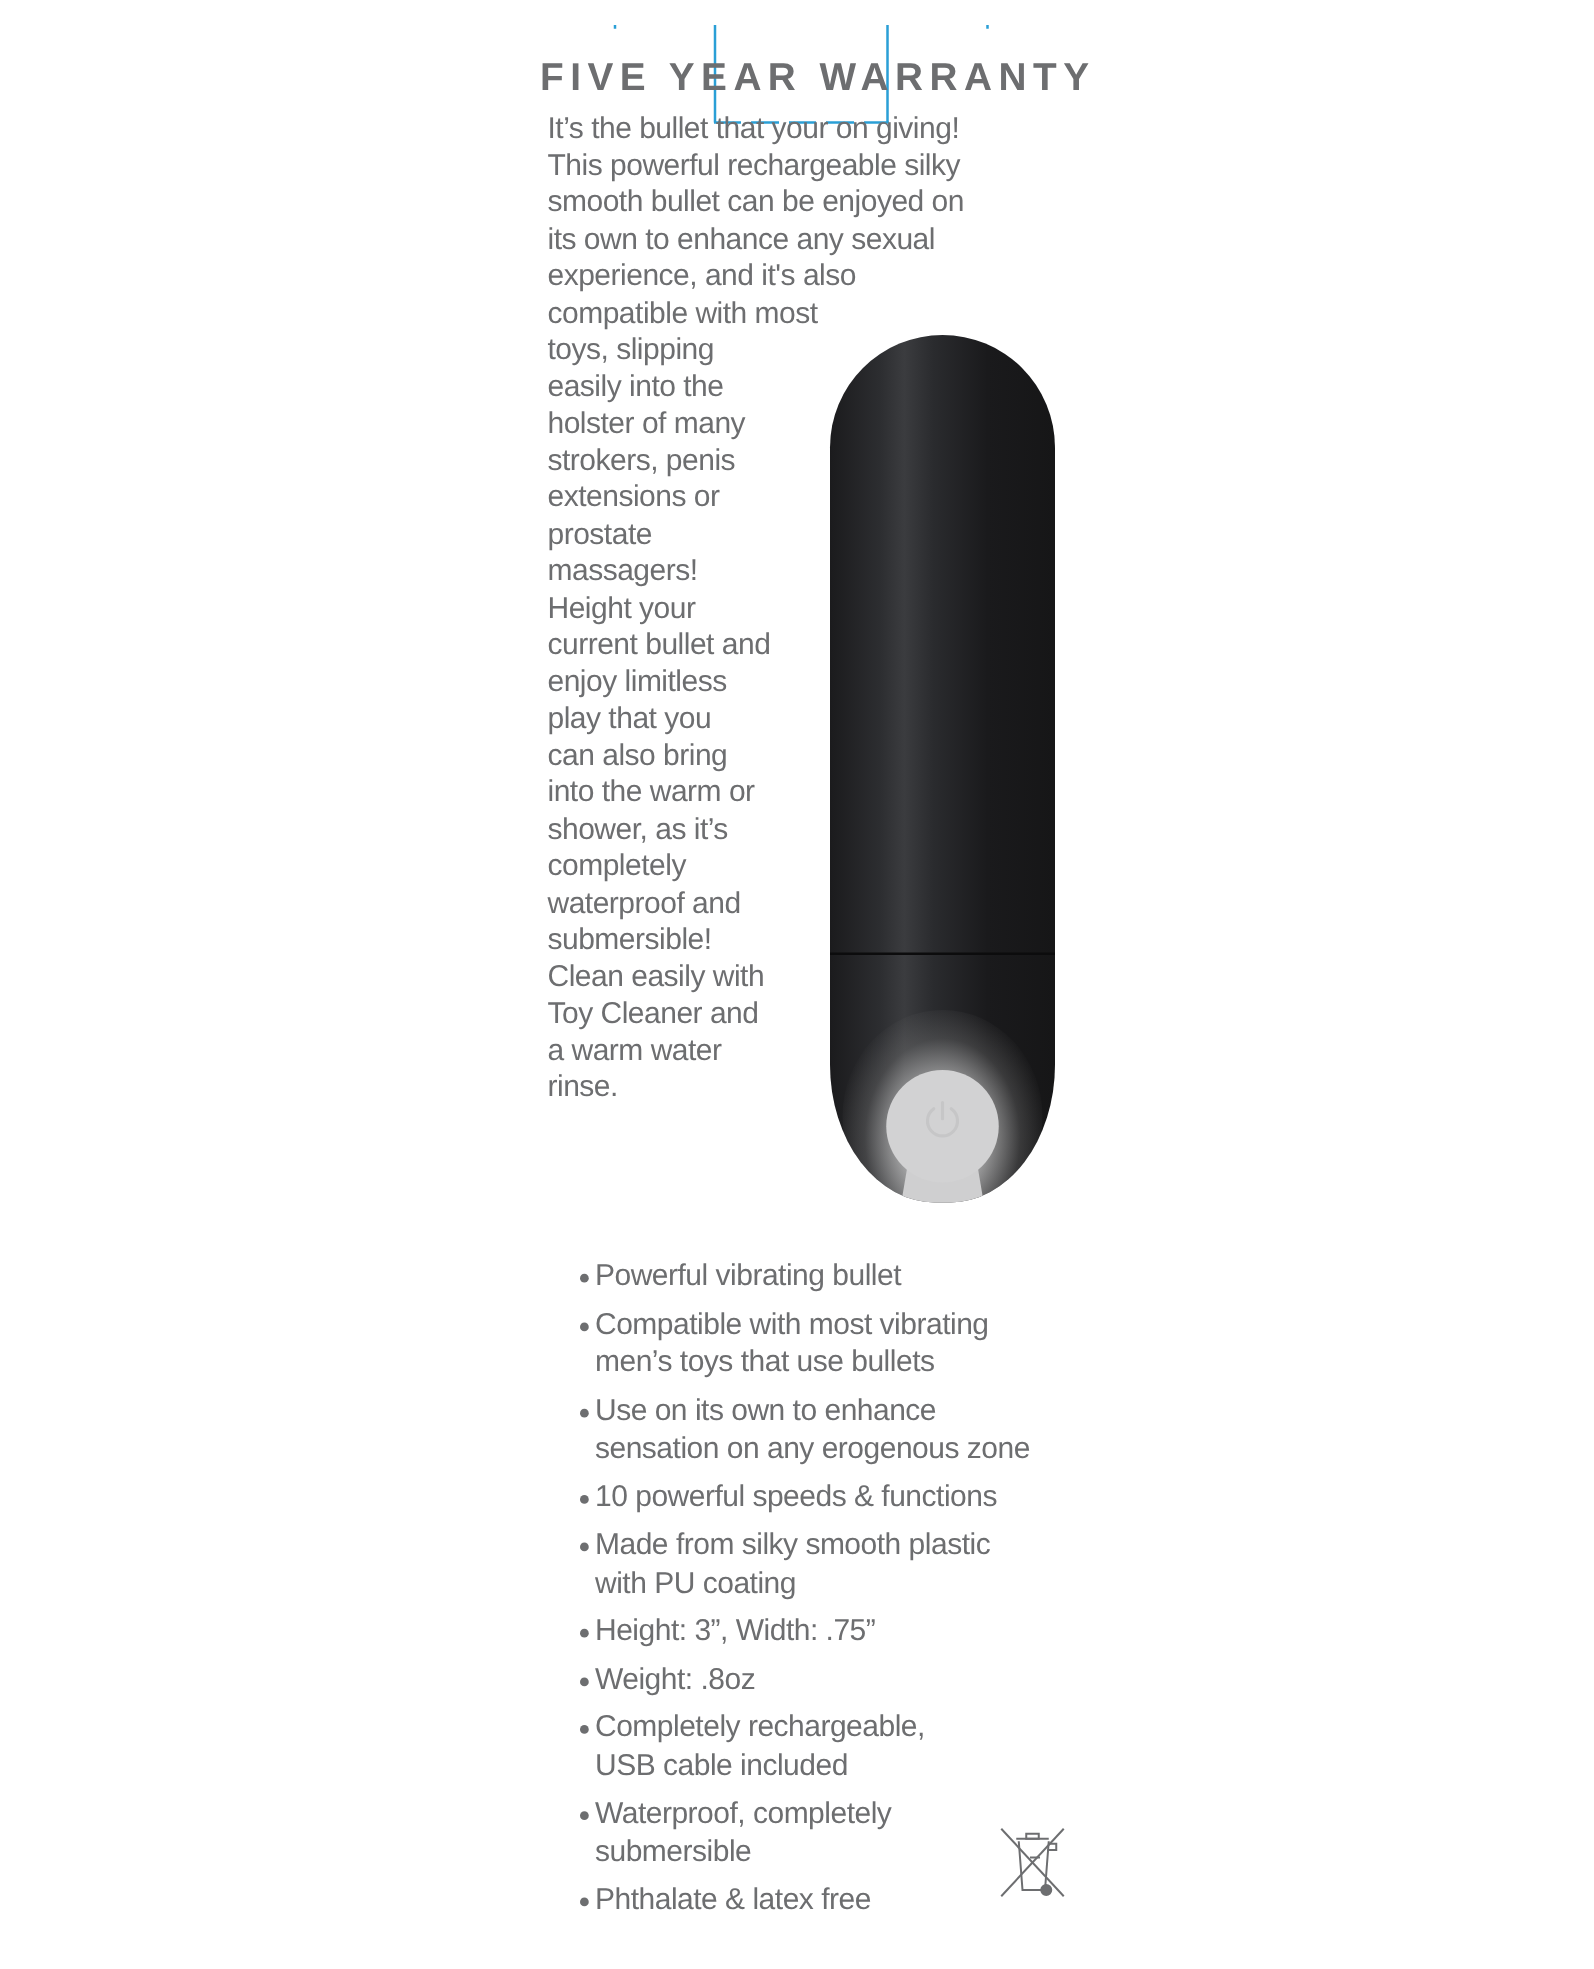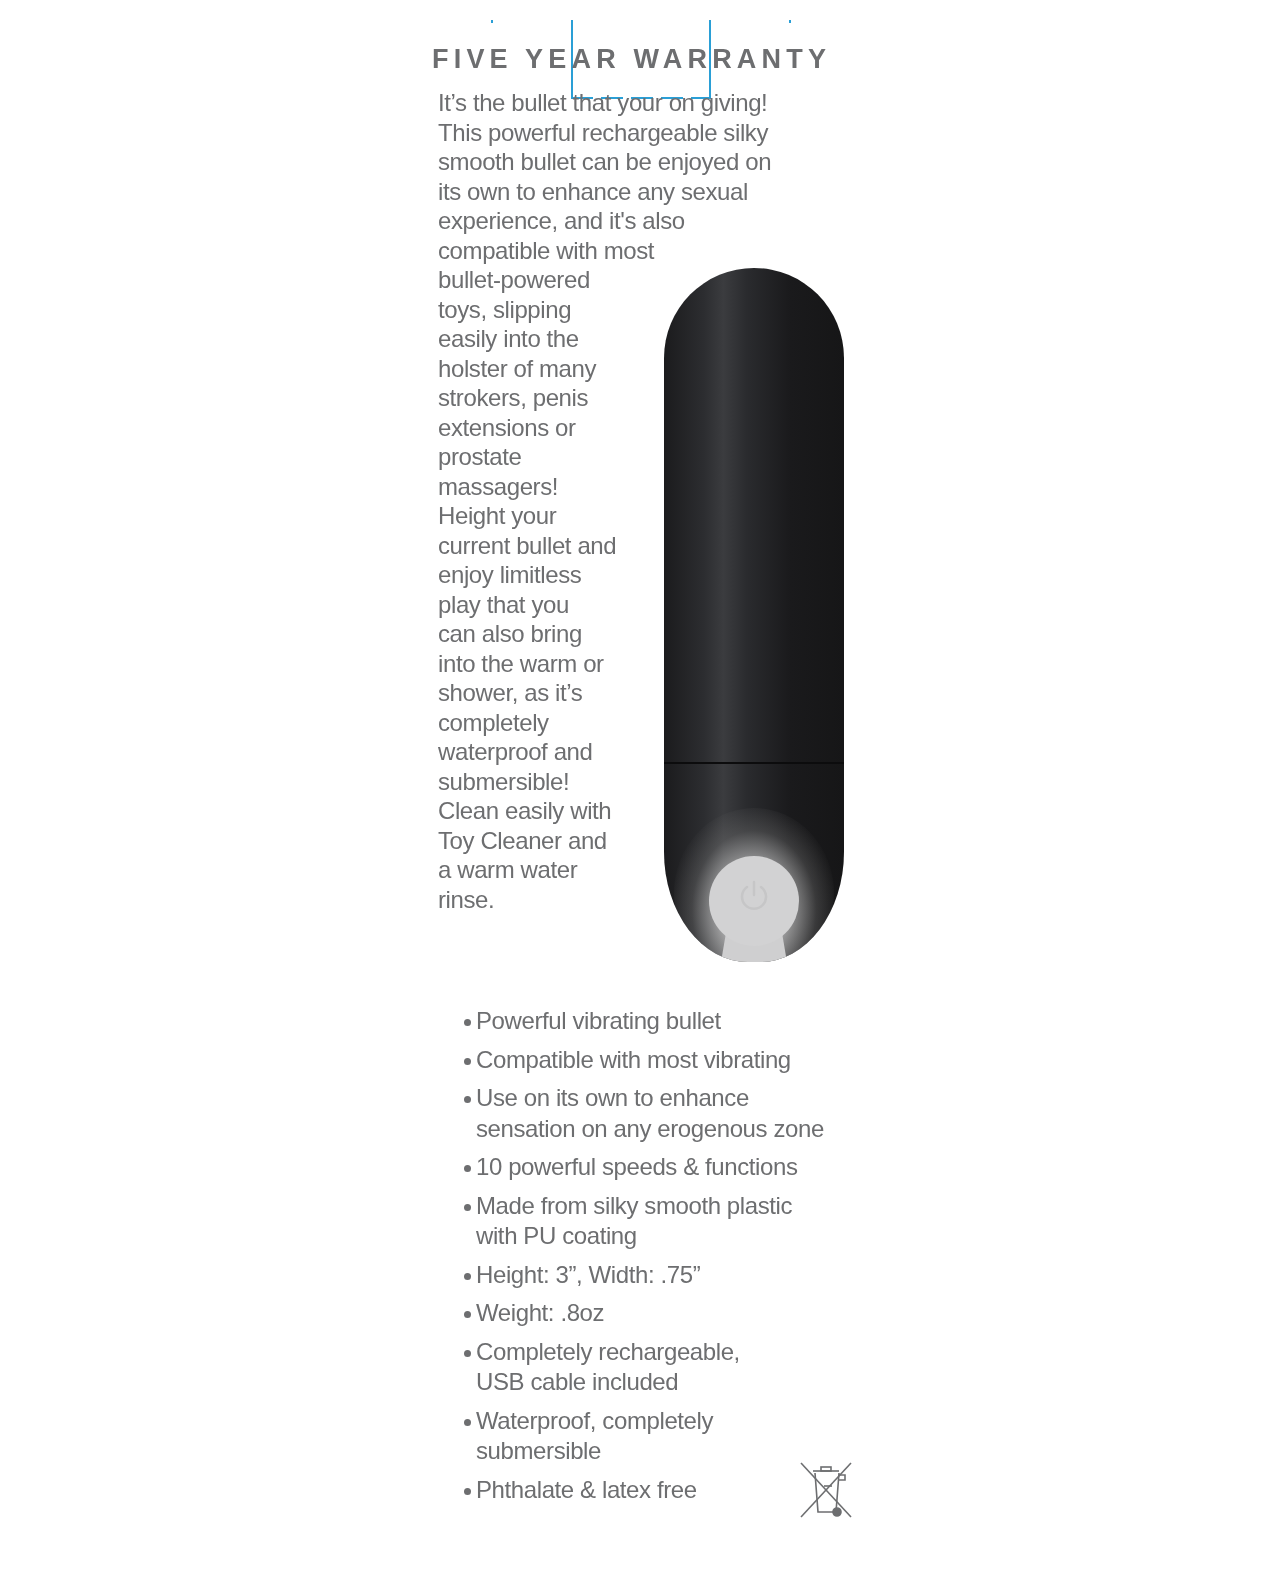--- a/index.html
+++ b/index.html
@@ -16,21 +16,21 @@
       color: #6d6e70;
     }
     
     .guide { position: absolute; background: #2a9fd6; }
     .guide-dot { position: absolute; width: 2px; height: 3px; background: #2a9fd6; }
 
     .heading {
       position: absolute;
       left: 432px;
       top: 44px;
-      font-size: 27px;
+      font-size: 31px;
       font-weight: bold;
       letter-spacing: 5.2px;
       color: #6d6e70;
       white-space: nowrap;
     }
 
     .desc {
       position: absolute;
       left: 438px;
       top: 88px;
@@ -145,21 +145,20 @@
 
 <div class="heading">FIVE YEAR WARRANTY</div>
 
 <div class="desc">
   <span class="line">It’s the bullet that your on giving!</span>
   <span class="line">This powerful rechargeable silky</span>
   <span class="line">smooth bullet can be enjoyed on</span>
   <span class="line">its own to enhance any sexual</span>
   <span class="line">experience, and it's also</span>
   <span class="line">compatible with most</span>
-  <span class="line">bullet-powered</span>
   <span class="line">toys, slipping</span>
   <span class="line">easily into the</span>
   <span class="line">holster of many</span>
   <span class="line">strokers, penis</span>
   <span class="line">extensions or</span>
   <span class="line">prostate</span>
   <span class="line">massagers!</span>
   <span class="line">Height your</span>
   <span class="line">current bullet and</span>
   <span class="line">enjoy limitless</span>
@@ -189,20 +188,21 @@
 </div>
 
 <ul class="features">
   <li>
     <span class="dot"></span>
     <span class="text">Powerful vibrating bullet</span>
   </li>
   <li>
     <span class="dot"></span>
     <span class="text">Compatible with most vibrating</span>
+    <span class="text">men’s toys that use bullets</span>
   </li>
   <li>
     <span class="dot"></span>
     <span class="text">Use on its own to enhance</span>
     <span class="text">sensation on any erogenous zone</span>
   </li>
   <li>
     <span class="dot"></span>
     <span class="text">10 powerful speeds &amp; functions</span>
   </li>

